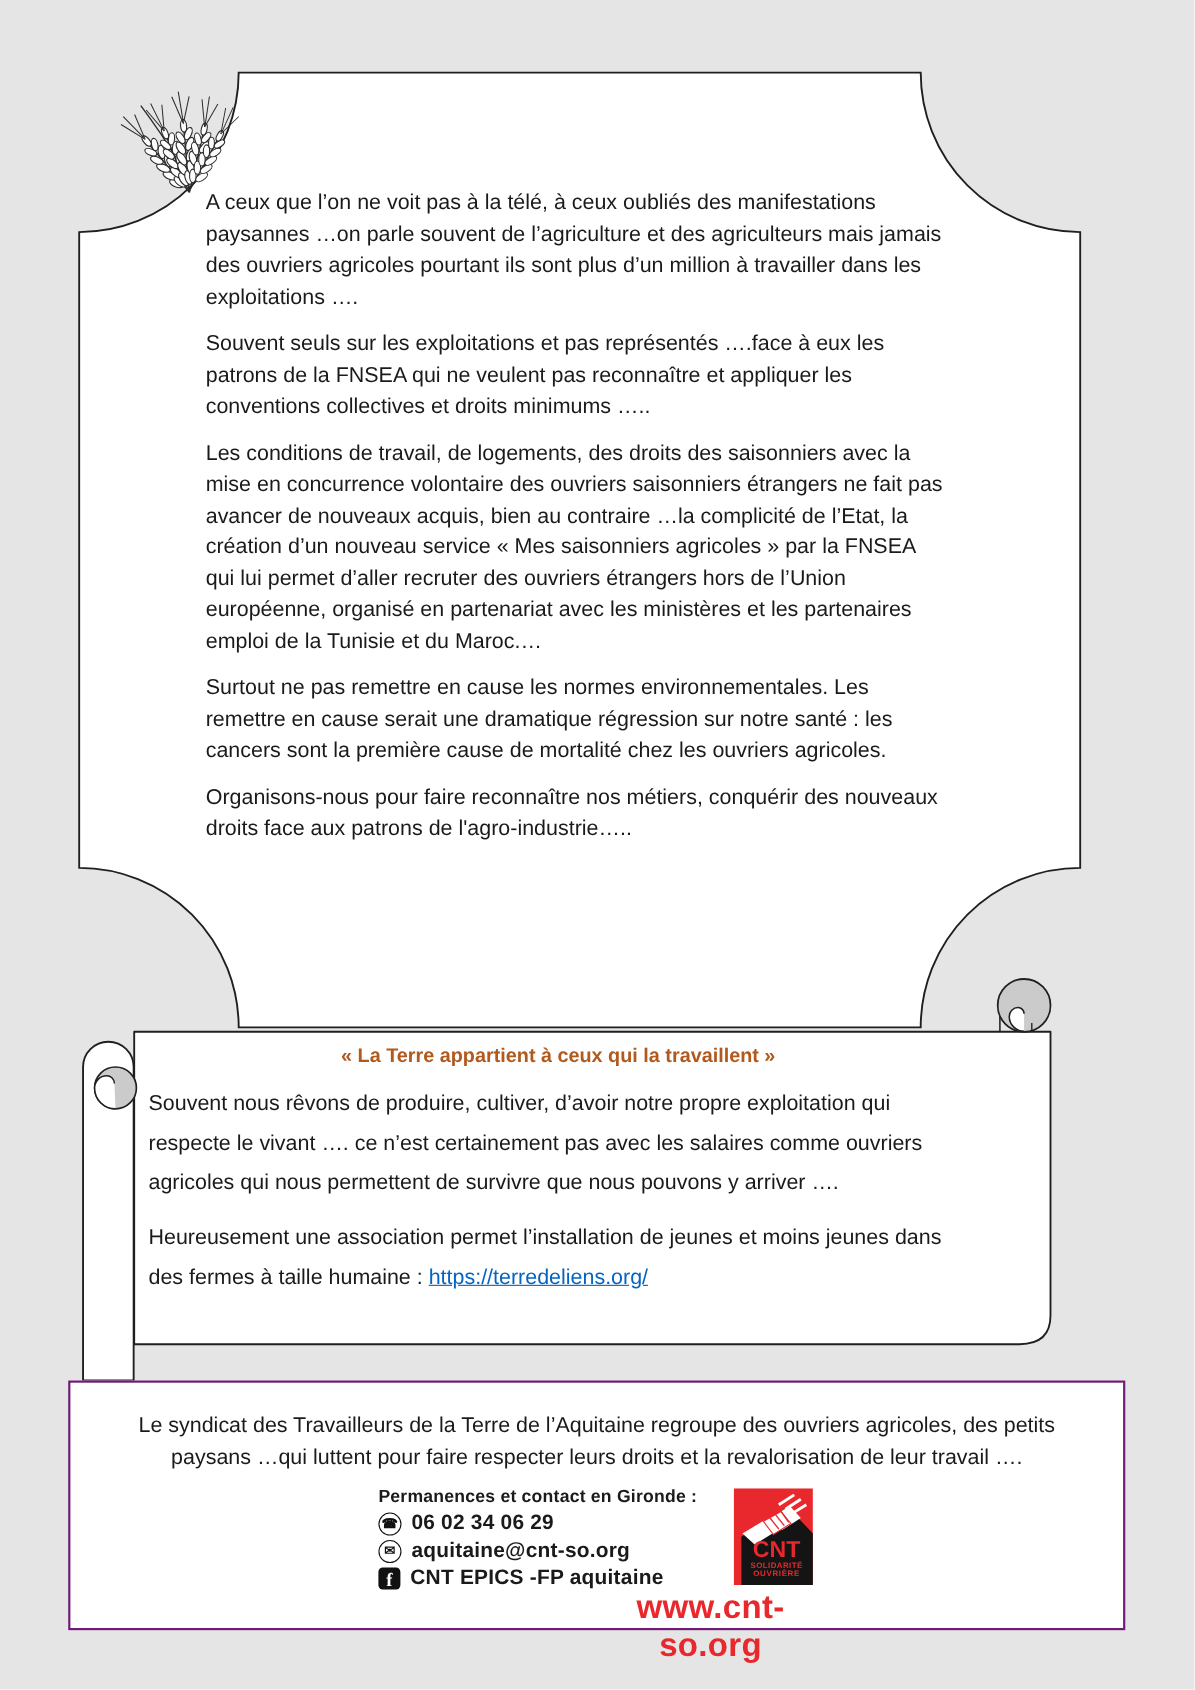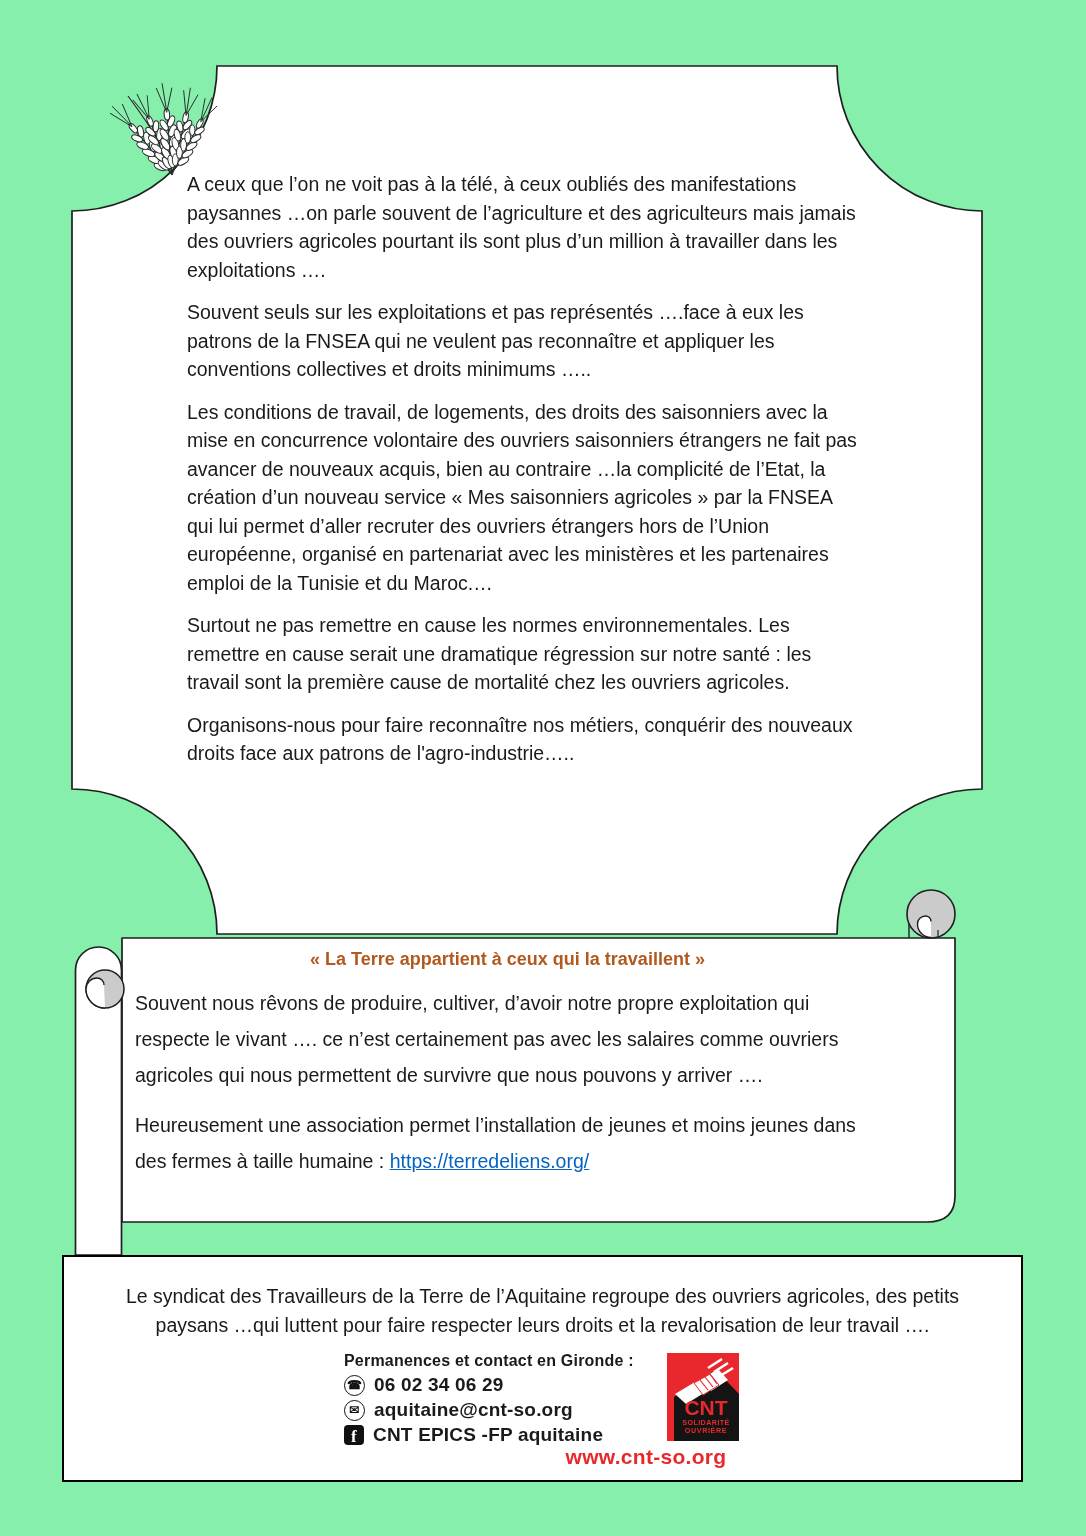--- a/index.html
+++ b/index.html
@@ -1,18 +1,18 @@
 <!DOCTYPE html>
 <html><head>
 <meta charset="utf-8">
 <style>
   html,body{margin:0;padding:0;background:#ffffff;}
   .page{
     position:relative;width:1086px;height:1536px;margin:0 auto;
-    background:#86efac;overflow:hidden;
+    background:#e5e5e5;overflow:hidden;
     font-family:"Liberation Sans",sans-serif;color:#1a1a1a;
   }
   .art{position:absolute;left:0;top:0;pointer-events:none;}
 
   
   .plaque-text{
     position:absolute;left:187px;top:170px;width:676px;
     font-size:19.5px;line-height:28.5px;
   }
   .plaque-text p{margin:0 0 14px 0;}
@@ -22,21 +22,21 @@
   .scroll-heading{
     width:745px;text-align:center;font-weight:bold;font-size:18px;
     color:#B2591D;margin:0 0 13px 0;line-height:26px;
   }
   .scroll-text p{margin:0 0 14px 0;font-size:19.5px;line-height:36px;width:745px;}
   .scroll-text a{color:#0563C1;text-decoration:underline;cursor:pointer;margin-top:40px;}
 
   
   .footer-box{
     position:absolute;left:62px;top:1255px;width:961px;height:227px;
-    border:2px solid #000000;box-sizing:border-box;background:#ffffff;
+    border:2px solid #701a75;box-sizing:border-box;background:#ffffff;
   }
   .footer-intro{
     margin:25px 36px 0 36px;text-align:center;
     font-size:19.5px;line-height:28.5px;
   }
   .contact{position:absolute;left:280px;top:95px;width:330px;}
   .contact-heading{font-weight:bold;font-size:16px;margin:0 0 4px 0;letter-spacing:.2px;}
   .contact-row{display:flex;align-items:center;gap:9px;font-weight:bold;font-size:19px;margin:3px 0;letter-spacing:.2px;}
   .cicon{
     width:21px;height:21px;border:1.8px solid #111;border-radius:50%;
@@ -44,21 +44,21 @@
     font-size:12px;line-height:1;color:#111;flex:0 0 auto;box-sizing:border-box;
   }
   .fbicon{
     width:20px;height:20px;background:#111;border-radius:4px;color:#fff;
     display:flex;align-items:flex-end;justify-content:center;
     font-size:17px;font-weight:bold;line-height:1;overflow:hidden;flex:0 0 auto;
     font-family:"Liberation Serif",serif;
   }
   .website{
     position:absolute;left:482px;top:188px;width:200px;text-align:center;
-    color:#E8282C;font-weight:bold;font-size:21px;letter-spacing:.3px;
+    color:#E8282C;font-weight:bold;font-size:30px;letter-spacing:.3px;
   }
 
   
   .cnt-logo{position:absolute;left:603px;top:96px;width:72px;height:112px;}
   .cnt-logo svg{display:block;}
 </style>
 </head>
 <body>
 
 <div class="page">
@@ -112,21 +112,21 @@
       <use href="#ear" transform="translate(172,173) rotate(-5) scale(1.05)"></use>
       <use href="#ear" transform="translate(173,172) rotate(13)"></use>
       <use href="#ear" transform="translate(174,170) rotate(29) scale(0.95)"></use>
     </g>
   </svg>
 
   <div class="plaque-text">
     <p>A ceux que l’on ne voit pas à la télé, à ceux oubliés des manifestations paysannes …on parle souvent de l’agriculture et des agriculteurs mais jamais des ouvriers agricoles pourtant ils sont plus d’un million à travailler dans les exploitations ….</p>
     <p>Souvent seuls sur les exploitations et pas représentés ….face à eux les patrons de la FNSEA  qui  ne veulent pas reconnaître et appliquer les conventions collectives et droits minimums …..</p>
     <p>Les conditions de travail, de logements, des droits des saisonniers avec la mise en concurrence volontaire des ouvriers saisonniers étrangers ne fait pas avancer de nouveaux acquis, bien au contraire …la complicité de l’Etat, la création d’un nouveau service « Mes saisonniers agricoles » par la FNSEA qui lui permet d’aller recruter des ouvriers étrangers hors de l’Union européenne, organisé en partenariat avec les ministères et les partenaires emploi de la Tunisie et du Maroc.…</p>
-    <p>Surtout ne pas remettre en cause les normes environnementales. Les remettre en cause serait une dramatique régression sur notre santé : les travail sont la première cause de mortalité chez les ouvriers agricoles.</p>
+    <p>Surtout ne pas remettre en cause les normes environnementales. Les remettre en cause serait une dramatique régression sur notre santé : les cancers sont la première cause de mortalité chez les ouvriers agricoles.</p>
     <p>Organisons-nous pour faire reconnaître nos métiers, conquérir des nouveaux droits face aux patrons de l'agro-industrie…..</p>
   </div>
 
   <div class="scroll-text">
     <div class="scroll-heading">« La Terre appartient à ceux qui la travaillent »</div>
     <p>Souvent nous rêvons de produire, cultiver, d’avoir notre propre exploitation qui respecte le vivant …. ce n’est certainement pas avec les salaires comme ouvriers agricoles qui nous permettent de survivre que nous pouvons y arriver ….</p>
     <p><span>Heureusement une association permet l’installation de jeunes et moins jeunes dans des fermes à taille humaine : </span><a>https://terredeliens.org/</a></p>
   </div>
 
   <div class="footer-box">

